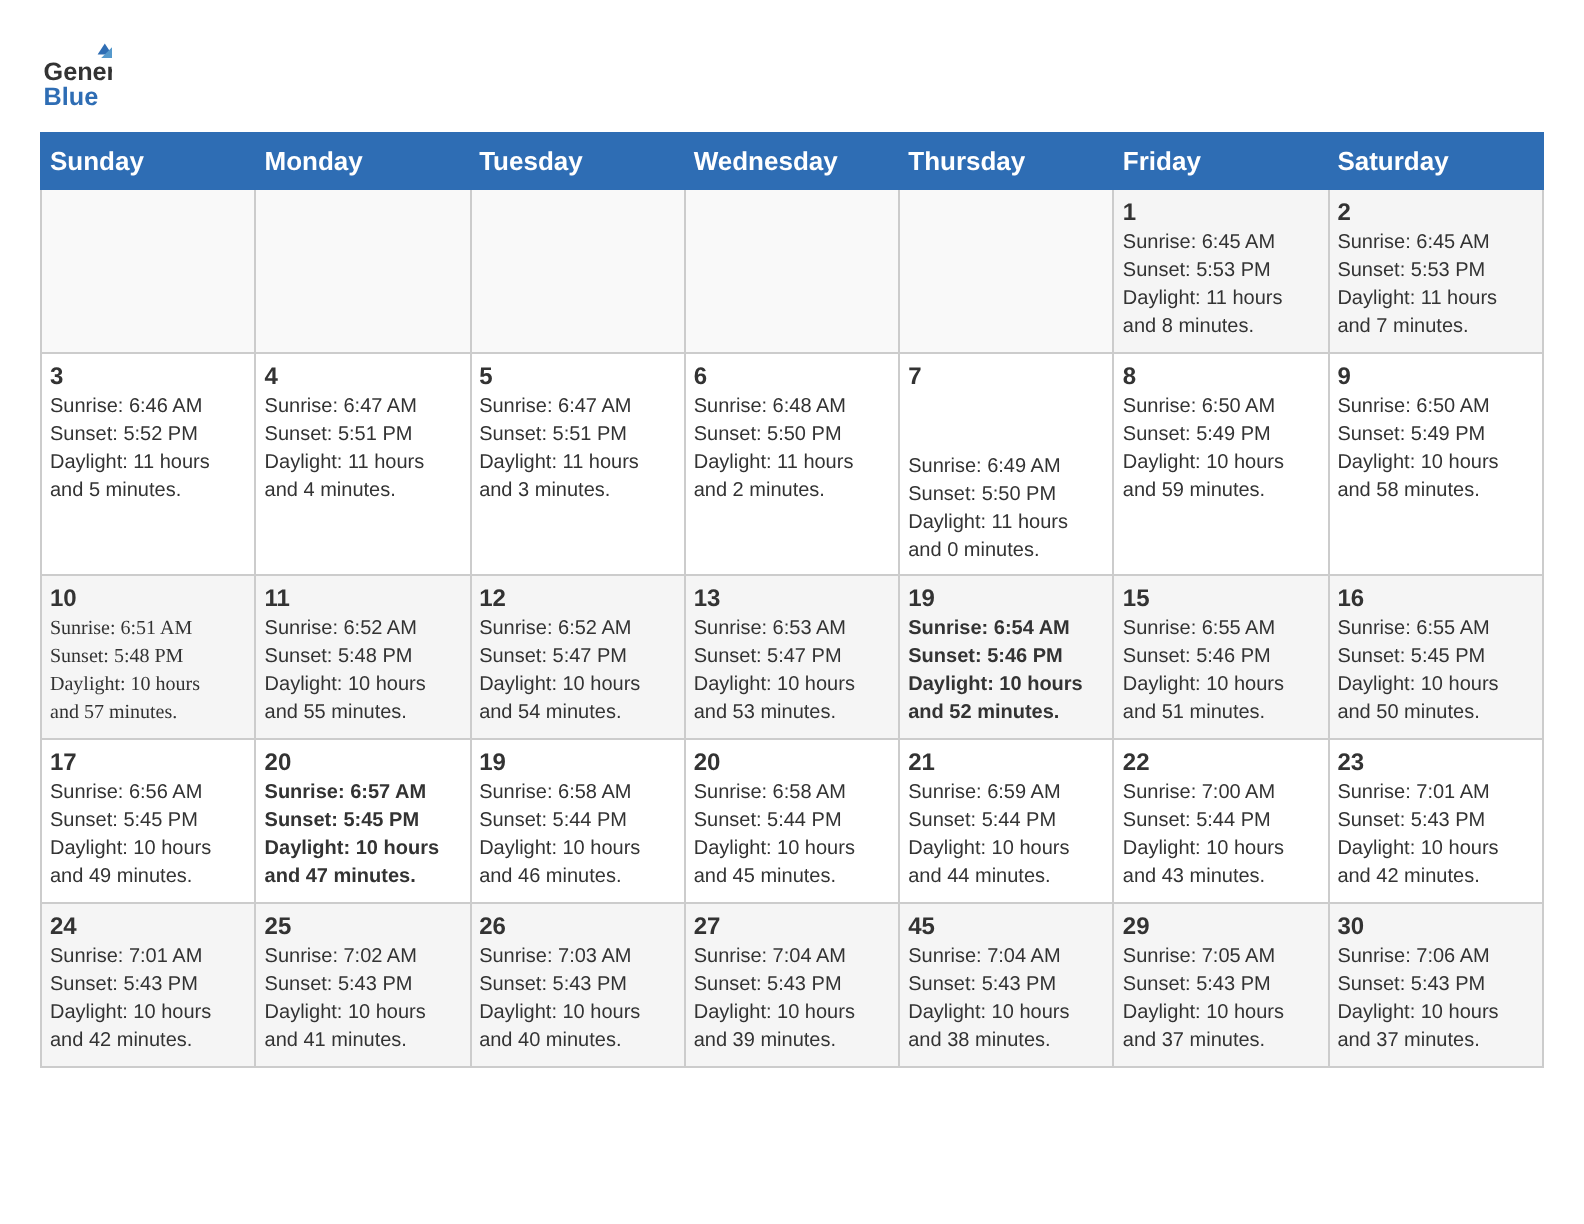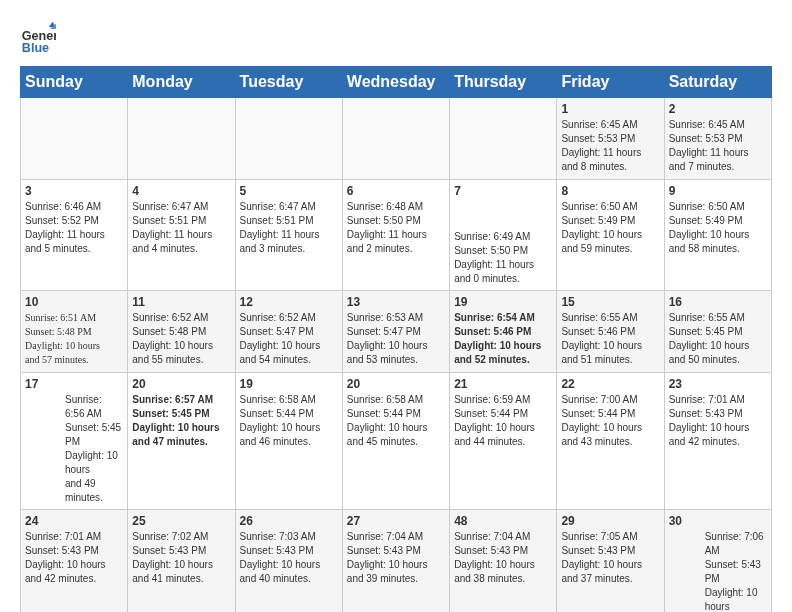--- a/index.html
+++ b/index.html
@@ -54,21 +54,21 @@
     }
     table {
       width: 100%;
       border-collapse: collapse;
       table-layout: fixed;
     }
     thead tr th {
       background-color: #2e6db4;
       color: #fff;
       padding: 6px 4px;
-      font-size: 16px;
+      font-size: 13px;
       text-align: left;
       border: 1px solid #2e6db4;
     }
     tbody tr td {
       vertical-align: top;
       border: 1px solid #ccc;
       padding: 4px 4px;
       font-size: 10.5px;
       color: #333;
       height: 82px;
@@ -249,21 +249,21 @@
           <span class="day-number">16</span>
           <div class="day-info" style="white-space: pre-line;">Sunrise: 6:55 AM
 Sunset: 5:45 PM
 Daylight: 10 hours
 and 50 minutes.</div>
         </td>
       </tr>
       <tr>
         <td>
           <span class="day-number">17</span>
-          <div class="day-info" style="white-space: pre-line; margin-left: 40px;">Sunrise: 6:56 AM
+          <div class="day-info" style="white-space: pre-line;">Sunrise: 6:56 AM
 Sunset: 5:45 PM
 Daylight: 10 hours
 and 49 minutes.</div>
         </td>
         <td>
           <span class="day-number">20</span>
           <div class="day-info" style="white-space: pre-line; font-weight: bold;">Sunrise: 6:57 AM
 Sunset: 5:45 PM
 Daylight: 10 hours
 and 47 minutes.</div>
@@ -327,35 +327,35 @@
 and 40 minutes.</div>
         </td>
         <td>
           <span class="day-number">27</span>
           <div class="day-info" style="white-space: pre-line;">Sunrise: 7:04 AM
 Sunset: 5:43 PM
 Daylight: 10 hours
 and 39 minutes.</div>
         </td>
         <td>
-          <span class="day-number">48</span>
+          <span class="day-number">45</span>
           <div class="day-info" style="white-space: pre-line;">Sunrise: 7:04 AM
 Sunset: 5:43 PM
 Daylight: 10 hours
 and 38 minutes.</div>
         </td>
         <td>
           <span class="day-number">29</span>
           <div class="day-info" style="white-space: pre-line;">Sunrise: 7:05 AM
 Sunset: 5:43 PM
 Daylight: 10 hours
 and 37 minutes.</div>
         </td>
         <td>
           <span class="day-number">30</span>
-          <div class="day-info" style="white-space: pre-line; margin-left: 36px;">Sunrise: 7:06 AM
+          <div class="day-info" style="white-space: pre-line;">Sunrise: 7:06 AM
 Sunset: 5:43 PM
 Daylight: 10 hours
 and 37 minutes.</div>
         </td>
       </tr>
     </tbody>
 </table>
 
 </body></html>

